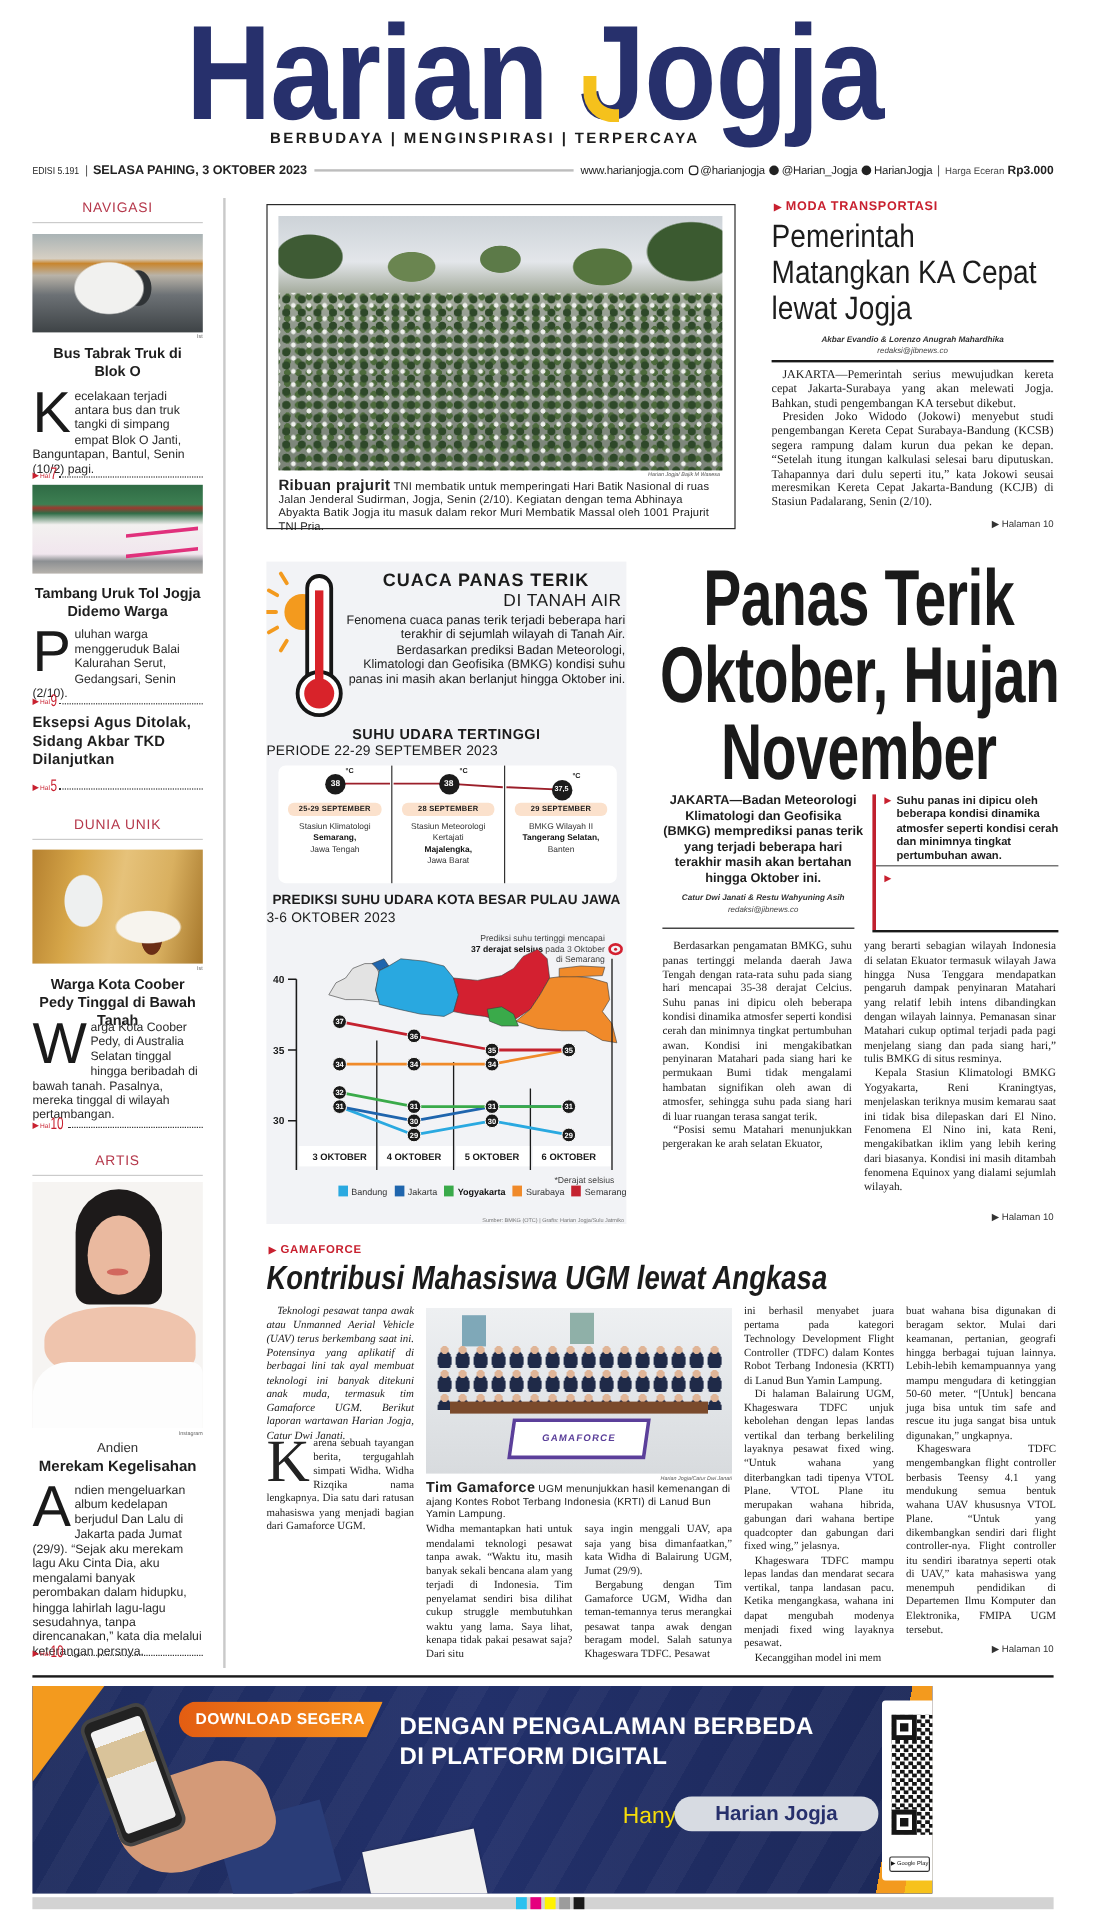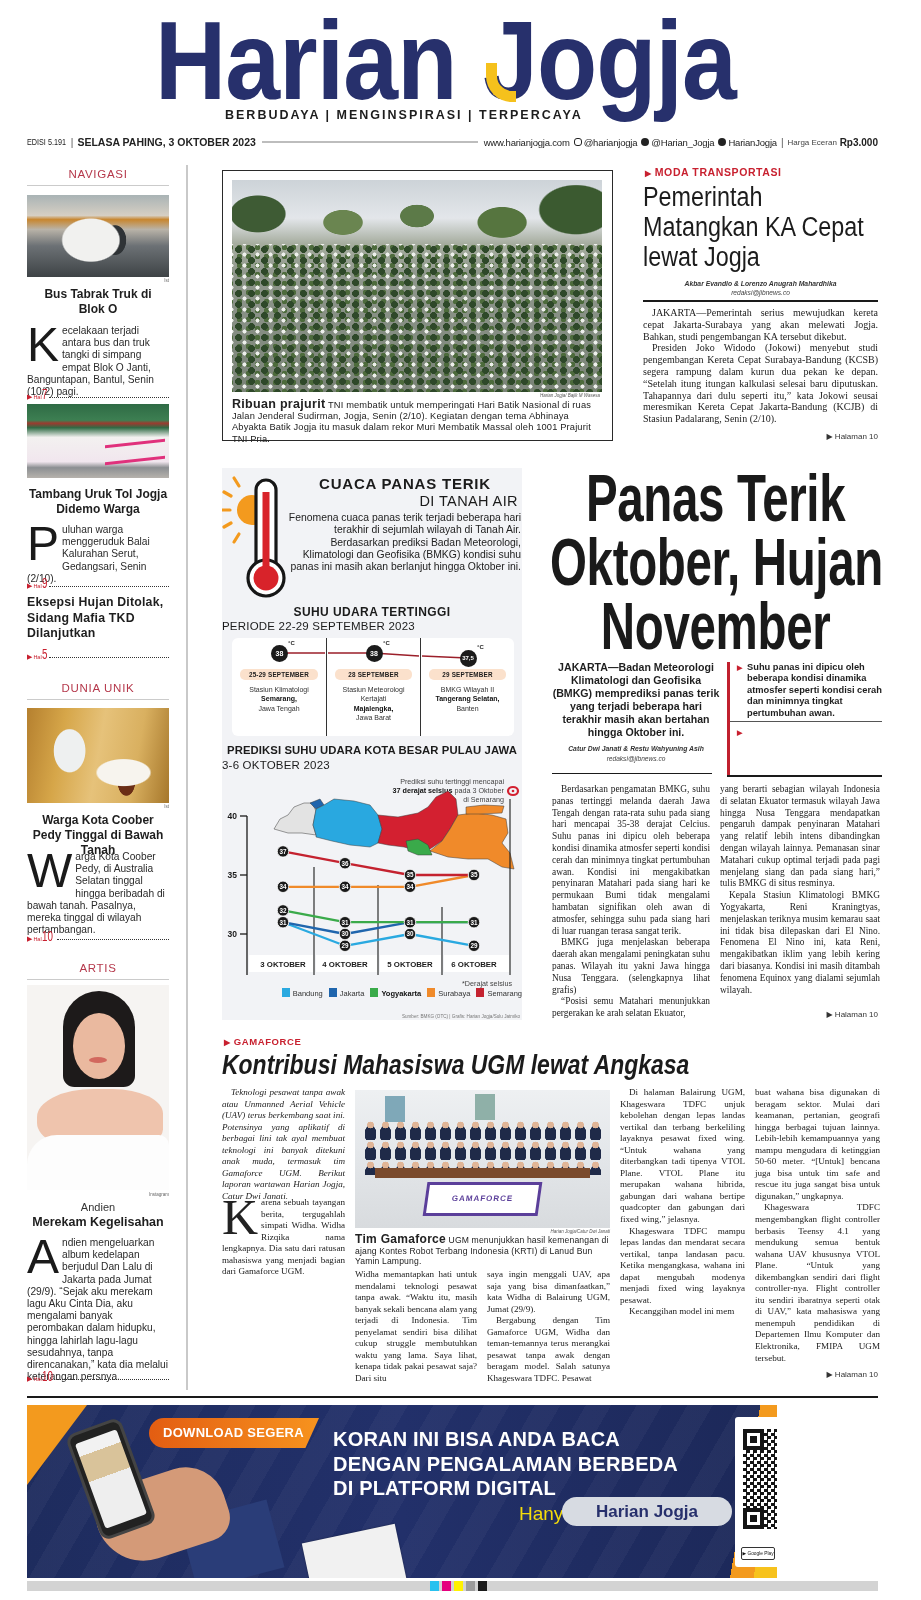--- a/index.html
+++ b/index.html
@@ -161,21 +161,21 @@
 </div>
 <div class="abs sb sb-title" style="top:487px">Tambang Uruk Tol Jogja Didemo Warga</div>
 <div class="abs sb sb-para" style="top:524px"><span class="dropcap">P</span><span>uluhan warga menggeruduk Balai Kalurahan Serut, Gedangsari, Senin (2/10).</span></div>
 <div class="abs sb ref" style="top:576px">
     <span class="tri">▶</span>
     <span class="hal">Hal</span>
     <span class="num">9</span>
     <span class="dots"></span>
   </div>
 
-<div class="abs sb sb-title left" style="top:595px">Eksepsi Hujan Ditolak, Sidang Mafia TKD Dilanjutkan</div>
+<div class="abs sb sb-title left" style="top:595px">Eksepsi Agus Ditolak, Sidang Akbar TKD Dilanjutkan</div>
 <div class="abs sb ref" style="top:647px">
     <span class="tri">▶</span>
     <span class="hal">Hal</span>
     <span class="num">5</span>
     <span class="dots"></span>
   </div>
 
 <div class="abs sb sb-head" style="top:682px">DUNIA UNIK</div>
 <div class="img" style="left:27px;top:708px;width:142px;height:95px;background:radial-gradient(ellipse 22px 30px at 30% 45%,#eef0f0 0 70%,transparent 74%),radial-gradient(ellipse 40px 20px at 68% 68%,#f7f4ee 0 65%,transparent 70%),radial-gradient(ellipse 14px 22px at 70% 78%,#6b2e16 0 60%,transparent 64%),linear-gradient(100deg,#b5802f 0%,#d6a649 25%,#e6c27a 50%,#d9b060 75%,#a6772b 100%)"></div>
 <div class="abs sb credit" style="top:804px">Ist</div>
@@ -388,21 +388,20 @@
 <div class="abs byline" style="left:552px;top:745px;width:168px">Catur Dwi Janati &amp; Restu Wahyuning Asih</div>
 <div class="abs email" style="left:552px;top:755px;width:168px">redaksi@jibnews.co</div>
 <div class="abs" style="left:552px;top:773px;width:160px;height:1.2px;background:#1a1a1a"></div>
 <div class="abs redbar"></div>
 <div class="bul" style="top:662px"><span class="tri">▶</span><span>Suhu panas ini dipicu oleh beberapa kondisi dinamika atmosfer seperti kondisi cerah dan minimnya tingkat pertumbuhan awan.</span></div>
 <div class="abs" style="left:730px;top:721px;width:152px;height:1px;background:#555"></div>
 <div class="bul" style="top:727px"><span class="tri">▶</span></div>
 <div class="abs" style="left:727px;top:775px;width:155px;height:1.5px;background:#1a1a1a"></div>
 <div class="abs serif" style="left:552px;top:784px;width:158px;font-size:9.4px;line-height:11.8px">
   <p>Berdasarkan pengamatan BMKG, suhu panas tertinggi melanda daerah Jawa Tengah dengan rata-rata suhu pada siang hari mencapai 35-38 derajat Celcius. Suhu panas ini dipicu oleh beberapa kondisi dinamika atmosfer seperti kondisi cerah dan minimnya tingkat pertumbuhan awan. Kondisi ini mengakibatkan penyinaran Matahari pada siang hari ke permukaan Bumi tidak mengalami hambatan signifikan oleh awan di atmosfer, sehingga suhu pada siang hari di luar ruangan terasa sangat terik.</p>
-  <p>BMKG juga menjelaskan beberapa daerah akan mengalami peningkatan suhu panas. Wilayah itu yakni Jawa hingga Nusa Tenggara. (selengkapnya lihat grafis)</p>
   <p>“Posisi semu Matahari menunjukkan pergerakan ke arah selatan Ekuator,</p>
 </div>
 <div class="abs serif" style="left:720px;top:784px;width:160px;font-size:9.4px;line-height:11.8px">
   <p style="text-indent:0">yang berarti sebagian wilayah Indonesia di selatan Ekuator termasuk wilayah Jawa hingga Nusa Tenggara mendapatkan pengaruh dampak penyinaran Matahari yang relatif lebih intens dibandingkan dengan wilayah lainnya. Pemanasan sinar Matahari cukup optimal terjadi pada pagi menjelang siang dan pada siang hari,” tulis BMKG di situs resminya.</p>
   <p>Kepala Stasiun Klimatologi BMKG Yogyakarta, Reni Kraningtyas, menjelaskan teriknya musim kemarau saat ini tidak bisa dilepaskan dari El Nino. Fenomena El Nino ini, kata Reni, mengakibatkan iklim yang lebih kering dari biasanya. Kondisi ini masih ditambah fenomena Equinox yang dialami sejumlah wilayah.</p>
 </div>
 <div class="abs cont" style="right:43px;top:1010px"><span>▶ </span><span>Halaman 10</span></div>
 
 <div class="abs kicker" style="left:224px;top:1036px;font-size:9.5px"><span class="tri">▶</span><span>GAMAFORCE</span></div>
 <div class="abs feat-head">Kontribusi Mahasiswa UGM lewat Angkasa</div>
@@ -425,20 +424,21 @@
 <div class="abs caption" style="left:355px;top:1234px;width:257px;font-size:8.6px;line-height:10.5px"><b style="font-size:12px">Tim Gamaforce</b><span> UGM menunjukkan hasil kemenangan di ajang Kontes Robot Terbang Indonesia (KRTI) di Lanud Bun Yamin Lampung.</span></div>
 
 <div class="fcol serif" style="left:355px;top:1269px;width:122px">
     <p style="text-indent:0">Widha memantapkan hati untuk mendalami teknologi pesawat tanpa awak. “Waktu itu, masih banyak sekali bencana alam yang terjadi di Indonesia. Tim penyelamat sendiri bisa dilihat cukup struggle membutuhkan waktu yang lama. Saya lihat, kenapa tidak pakai pesawat saja? Dari situ</p>
   </div>
 <div class="fcol serif" style="left:487px;top:1269px;width:123px">
   <p style="text-indent:0">saya ingin menggali UAV, apa saja yang bisa dimanfaatkan,” kata Widha di Balairung UGM, Jumat (29/9).</p>
   <p>Bergabung dengan Tim Gamaforce UGM, Widha dan teman-temannya terus merangkai pesawat tanpa awak dengan beragam model. Salah satunya Khageswara TDFC. Pesawat</p>
 </div>
 <div class="fcol serif" style="left:620px;top:1087px;width:125px">
+  <p style="text-indent:0">ini berhasil menyabet juara pertama pada kategori Technology Development Flight Controller (TDFC) dalam Kontes Robot Terbang Indonesia (KRTI) di Lanud Bun Yamin Lampung.</p>
   <p>Di halaman Balairung UGM, Khageswara TDFC unjuk kebolehan dengan lepas landas vertikal dan terbang berkeliling layaknya pesawat fixed wing. “Untuk wahana yang diterbangkan tadi tipenya VTOL Plane. VTOL Plane itu merupakan wahana hibrida, gabungan dari wahana bertipe quadcopter dan gabungan dari fixed wing,” jelasnya.</p>
   <p>Khageswara TDFC mampu lepas landas dan mendarat secara vertikal, tanpa landasan pacu. Ketika mengangkasa, wahana ini dapat mengubah modenya menjadi fixed wing layaknya pesawat.</p>
   <p>Kecanggihan model ini mem</p>
 </div>
 <div class="fcol serif" style="left:755px;top:1087px;width:125px">
   <p style="text-indent:0">buat wahana bisa digunakan di beragam sektor. Mulai dari keamanan, pertanian, geografi hingga berbagai tujuan lainnya. Lebih-lebih kemampuannya yang mampu mengudara di ketinggian 50-60 meter. “[Untuk] bencana juga bisa untuk tim safe and rescue itu juga sangat bisa untuk digunakan,” ungkapnya.</p>
   <p>Khageswara TDFC mengembangkan flight controller berbasis Teensy 4.1 yang mendukung semua bentuk wahana UAV khususnya VTOL Plane. “Untuk yang dikembangkan sendiri dari flight controller-nya. Flight controller itu sendiri ibaratnya seperti otak di UAV,” kata mahasiswa yang menempuh pendidikan di Departemen Ilmu Komputer dan Elektronika, FMIPA UGM tersebut.</p>
 </div>
 <div class="abs cont" style="right:43px;top:1370px"><span>▶ </span><span>Halaman 10</span></div>
 
@@ -448,21 +448,20 @@
   <div class="b-corner-l"></div>
   <div class="b-corner-r"></div>
   <div class="sleeve"></div>
   <div class="hand"></div>
   <div class="phone">
       <div class="scr"></div>
     </div>
   <div class="paper"></div>
   <div class="dl">DOWNLOAD SEGERA</div>
   <div class="b-lines">
-    <span>KORAN INI BISA ANDA BACA</span>
     <span>DENGAN PENGALAMAN BERBEDA</span>
     <span>DI PLATFORM DIGITAL</span>
   </div>
   <div class="hanya">Hanya di</div>
   <div class="bpill"><span>Harian</span> <span>Jogja</span></div>
   <div class="qrbox">
     <div class="qr">
       <div class="fp" style="left:0;top:0"></div>
       <div class="fp" style="right:0;top:0"></div>
       <div class="fp" style="left:0;bottom:0"></div>

